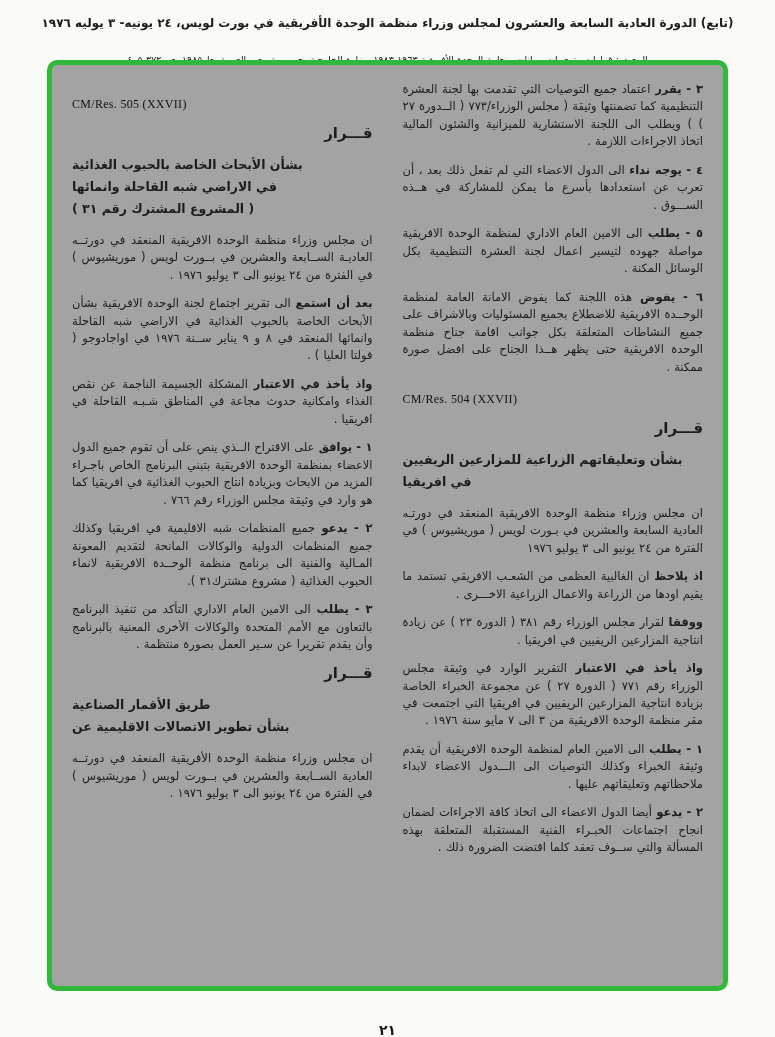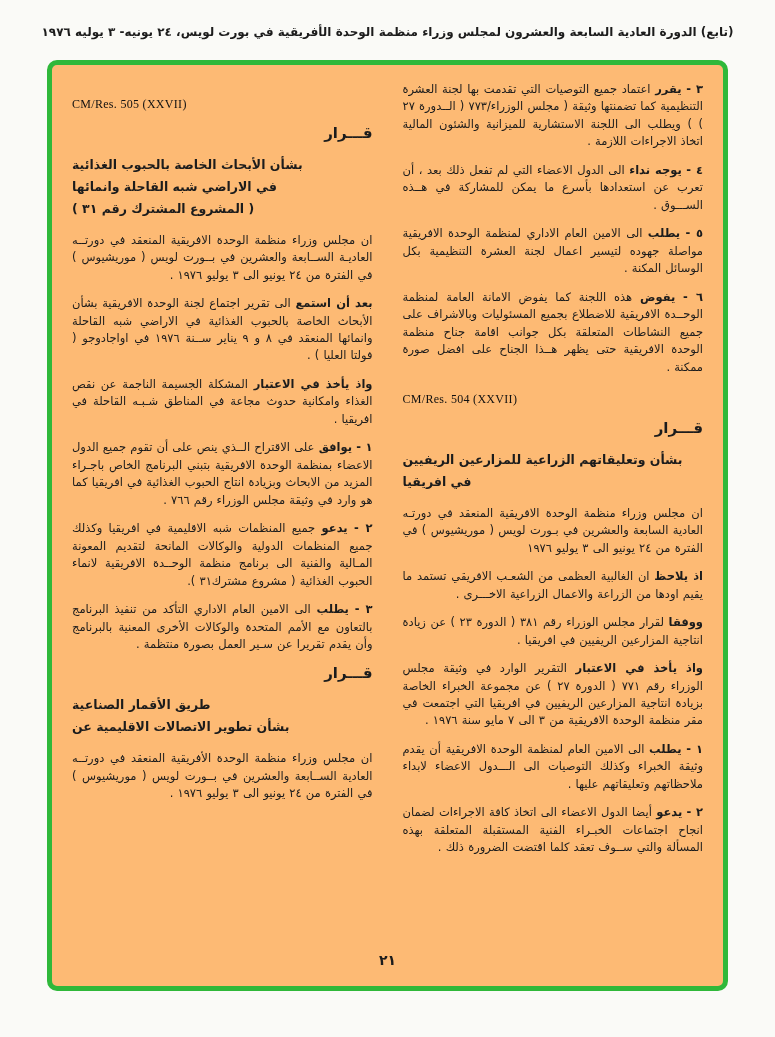--- a/index.html
+++ b/index.html
@@ -4,30 +4,30 @@
 <style>
   * { margin:0; padding:0; box-sizing:border-box; }
   html,body { width:775px; height:1037px; }
   body {
     background:#fafaf7;
     font-family:"DejaVu Sans", sans-serif;
     color:#1c1c1c;
     position:relative;
     overflow:hidden;
   }
-  .page-header { text-align:center; padding-top:25px; direction:rtl; }
+  .page-header { text-align:center; padding-top:16px; direction:rtl; }
   .header-line1 { font-size:12px; font-weight:bold; letter-spacing:0.2px; }
   .header-line2 { font-size:9.5px; margin-top:24px; color:#222; }
   .content-frame {
     position:absolute;
     left:47px; top:60px;
     width:681px; height:931px;
     border:5px solid #2fb83a;
     border-radius:10px;
-    background:#fdba74;
+    background:#a3a3a3;
     padding:16px 20px 10px 20px;
     overflow:hidden;
   }
   .columns {
     direction:rtl;
     display:flex;
     gap:30px;
     height:100%;
   }
   .col { flex:1 1 0; min-width:0; }
@@ -61,21 +61,21 @@
     text-align:left;
     direction:rtl;
     font-weight:bold;
     font-size:12.5px;
     line-height:1.75;
     margin-bottom:12px;
   }
   .page-number {
     position:absolute;
     left:0; right:0;
-    top:952px;
+    top:1022px;
     text-align:center;
     font-size:14px;
     font-weight:bold;
     direction:rtl;
   }
 </style>
 </head>
 <body>
 
 <header class="page-header">

